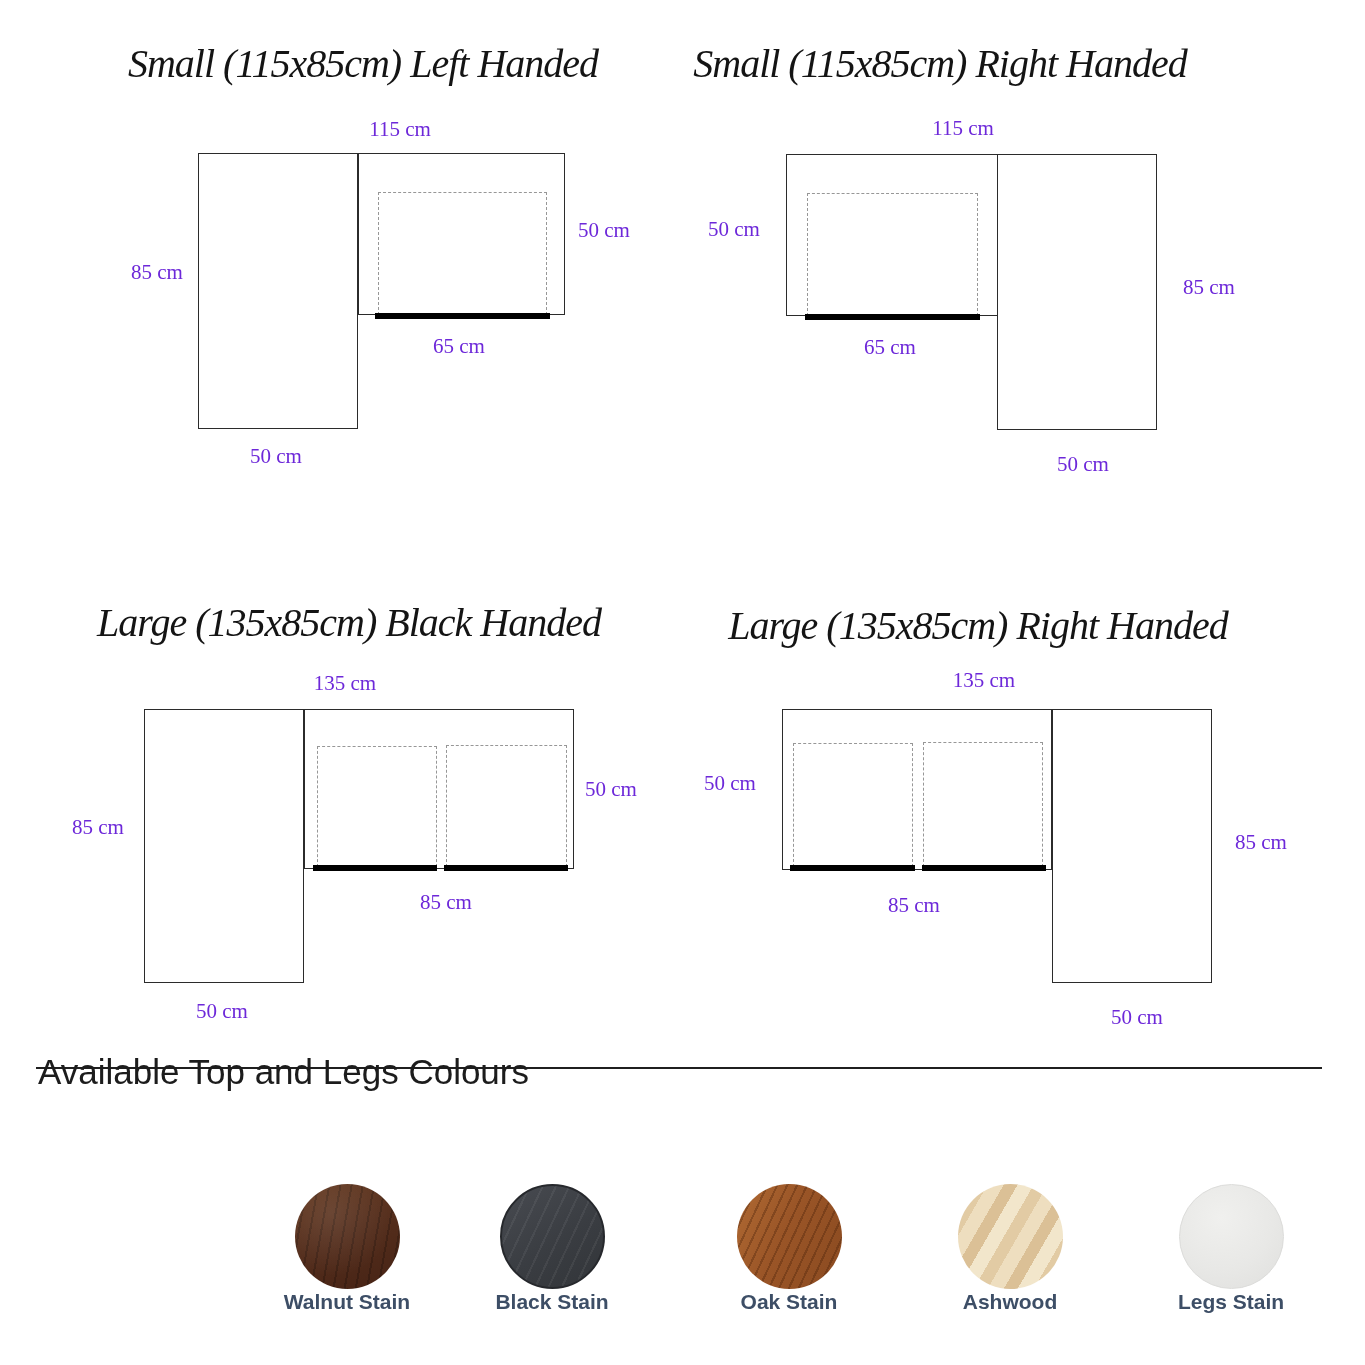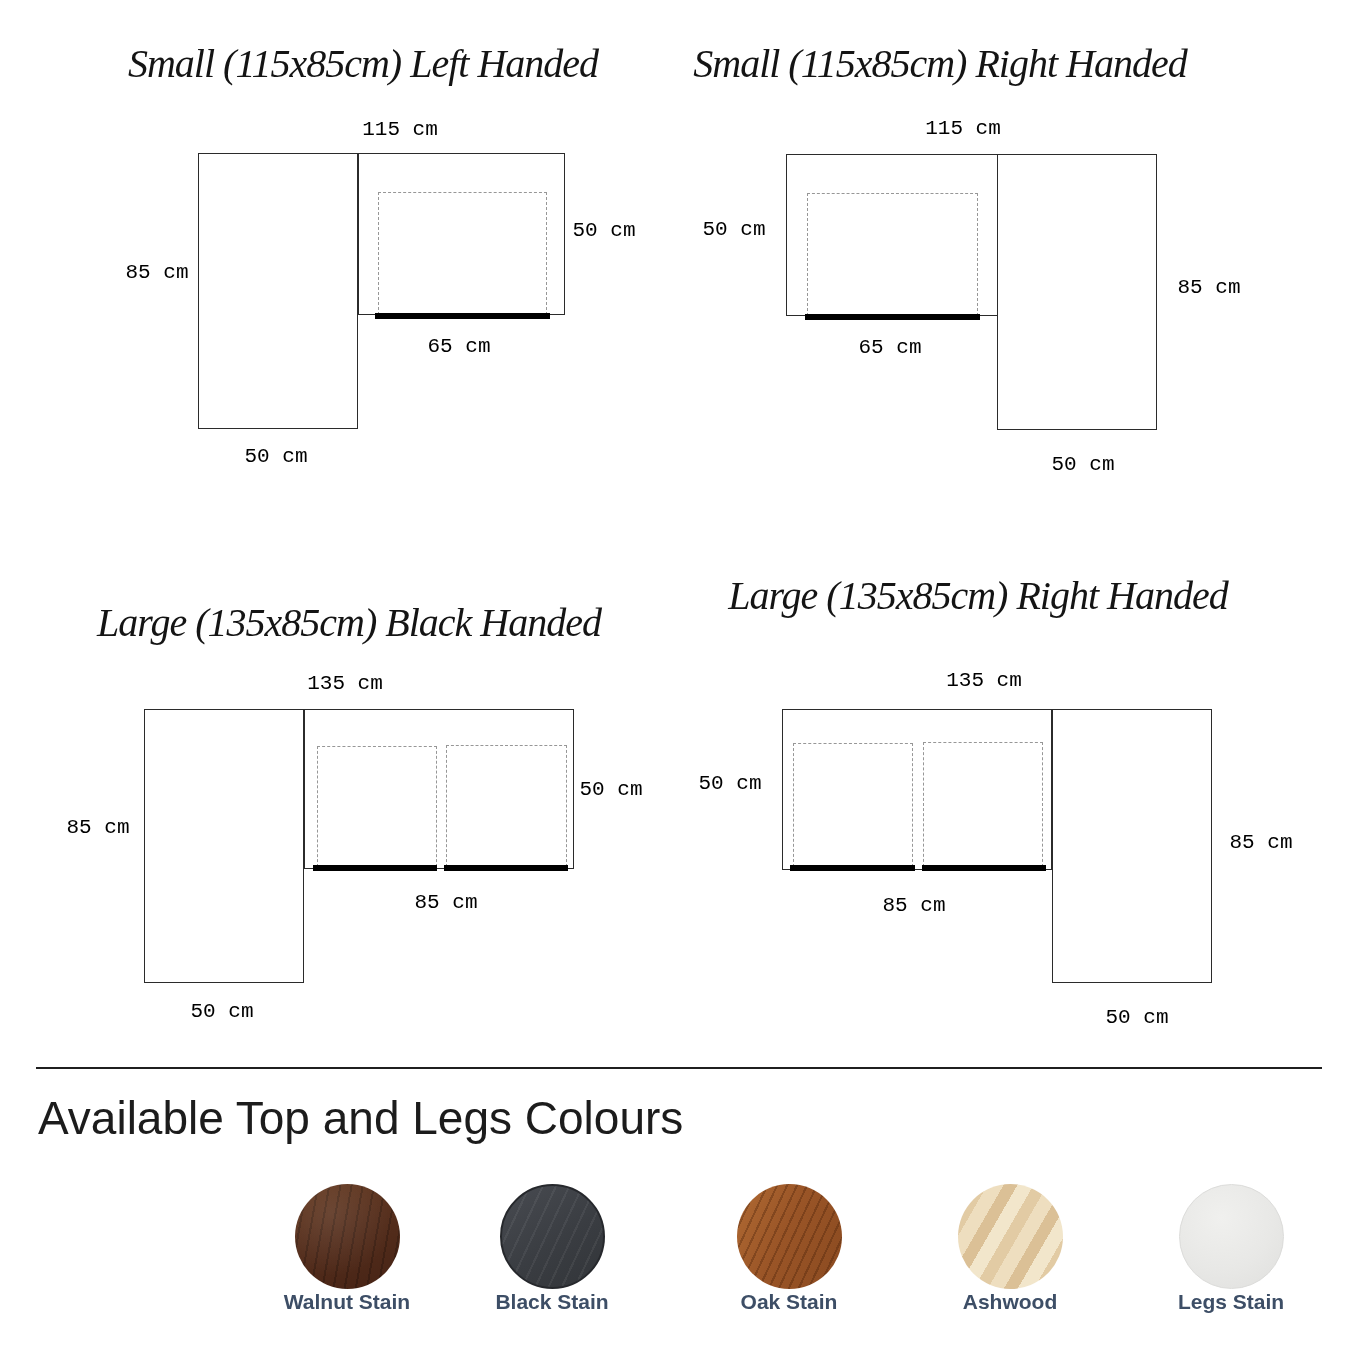--- a/index.html
+++ b/index.html
@@ -36,37 +36,37 @@
     background:transparent;
   }
   .thick{
     position:absolute;
     height:6px;
     background:#000000;
   }
   .dim{
     position:absolute;
     transform:translate(-50%,-50%);
-    font-family:Liberation Mono, monospace;
+    font-family:Liberation Serif, serif;
     font-size:21px;
-    color:#000000;
+    color:#6d28d9;
     white-space:nowrap;
   }
   
   .divider{
     position:absolute;
     left:36px;top:1067px;
     width:1286px;height:2px;
     background:#1f1f1f;
   }
   .heading{
     position:absolute;
-    left:38px;top:1091px;
+    left:38px;top:1052px;
     font-family:"Liberation Sans",sans-serif;
-    font-size:46px;
+    font-size:35px;
     font-weight:400;
     letter-spacing:0px;
     color:#1c1c1c;
     white-space:nowrap;
   }
   .swatch{
     position:absolute;
     top:1184px;
     width:180px;
     margin:0;
@@ -157,21 +157,21 @@
     <div class="thick" style="left:313px;top:865px;width:124px"></div>
     <div class="thick" style="left:444px;top:865px;width:124px"></div>
     <div class="dim" style="left:345px;top:683px">135 cm</div>
     <div class="dim" style="left:611px;top:789px">50 cm</div>
     <div class="dim" style="left:98px;top:827px">85 cm</div>
     <div class="dim" style="left:446px;top:902px">85 cm</div>
     <div class="dim" style="left:222px;top:1011px">50 cm</div>
   </section>
 
   <section>
-    <div class="dtitle" style="left:978px;top:574px">Large (135x85cm) Right Handed</div>
+    <div class="dtitle" style="left:978px;top:604px">Large (135x85cm) Right Handed</div>
     <div class="rect" style="left:782px;top:709px;width:270px;height:161px"></div>
     <div class="rect" style="left:1052px;top:709px;width:160px;height:274px"></div>
     <div class="dashed" style="left:793px;top:743px;width:120px;height:124px"></div>
     <div class="dashed" style="left:923px;top:742px;width:120px;height:125px"></div>
     <div class="thick" style="left:790px;top:865px;width:125px"></div>
     <div class="thick" style="left:922px;top:865px;width:124px"></div>
     <div class="dim" style="left:984px;top:680px">135 cm</div>
     <div class="dim" style="left:730px;top:783px">50 cm</div>
     <div class="dim" style="left:1261px;top:842px">85 cm</div>
     <div class="dim" style="left:914px;top:905px">85 cm</div>

